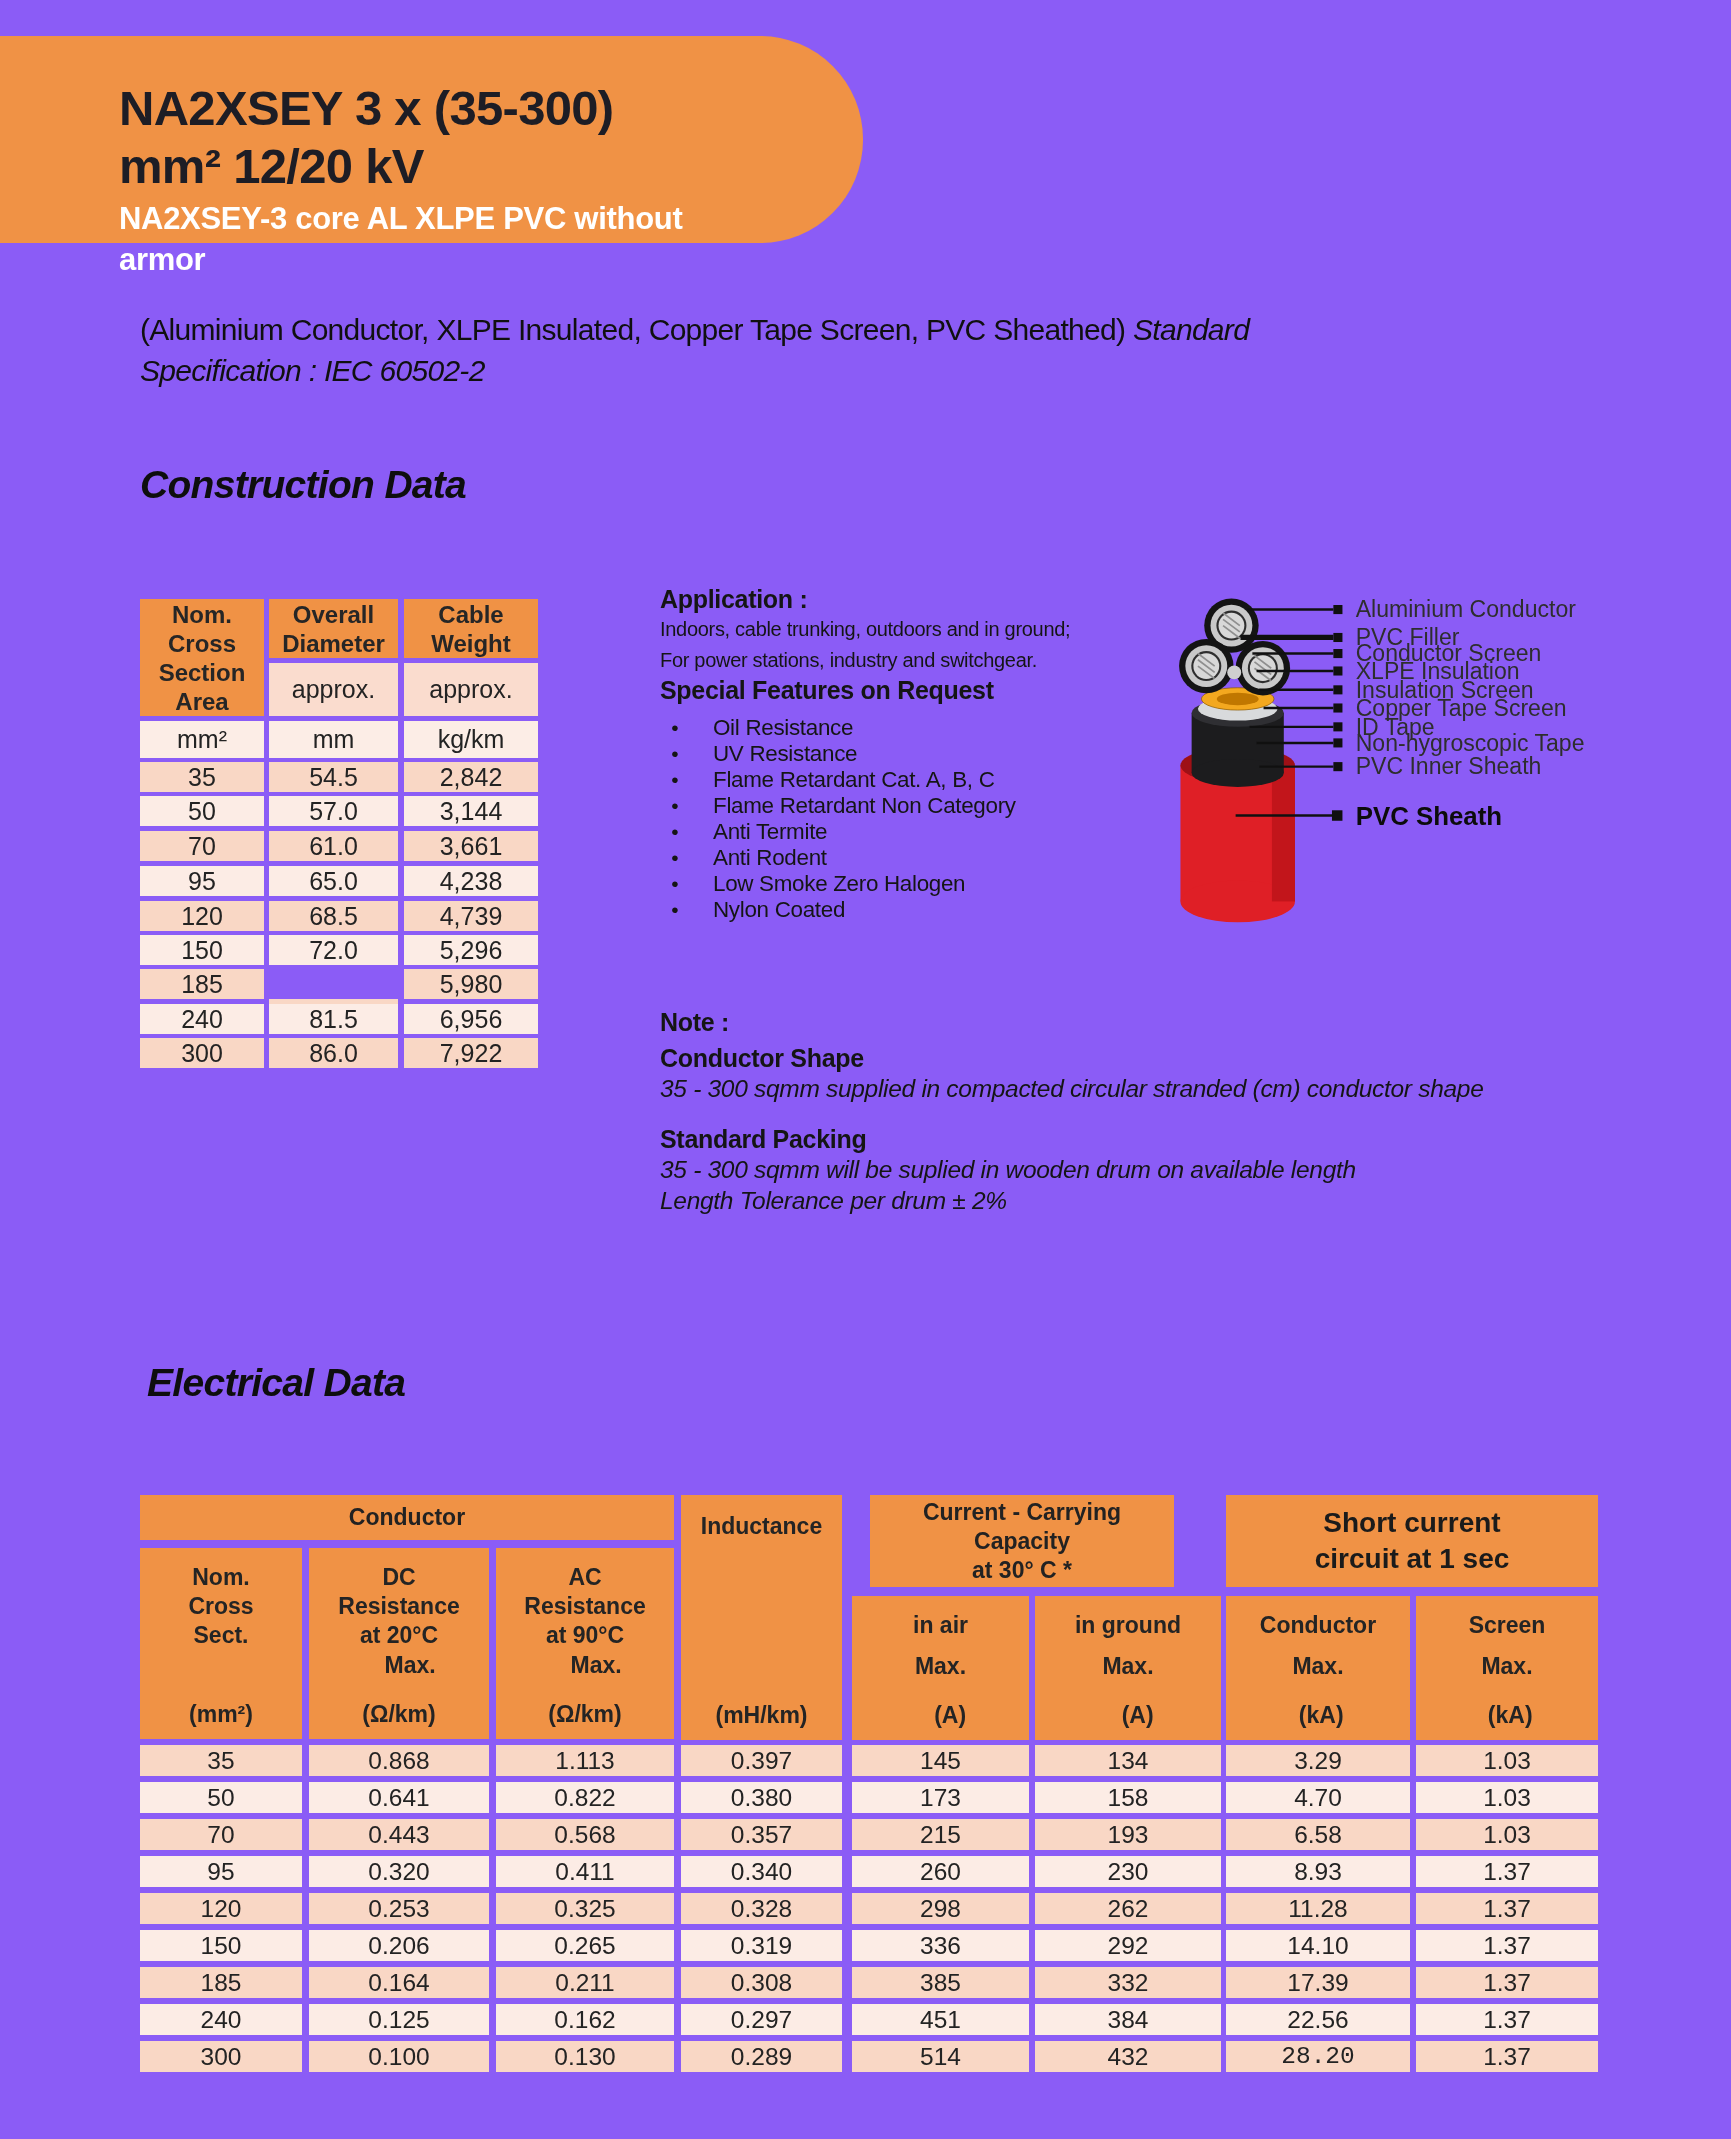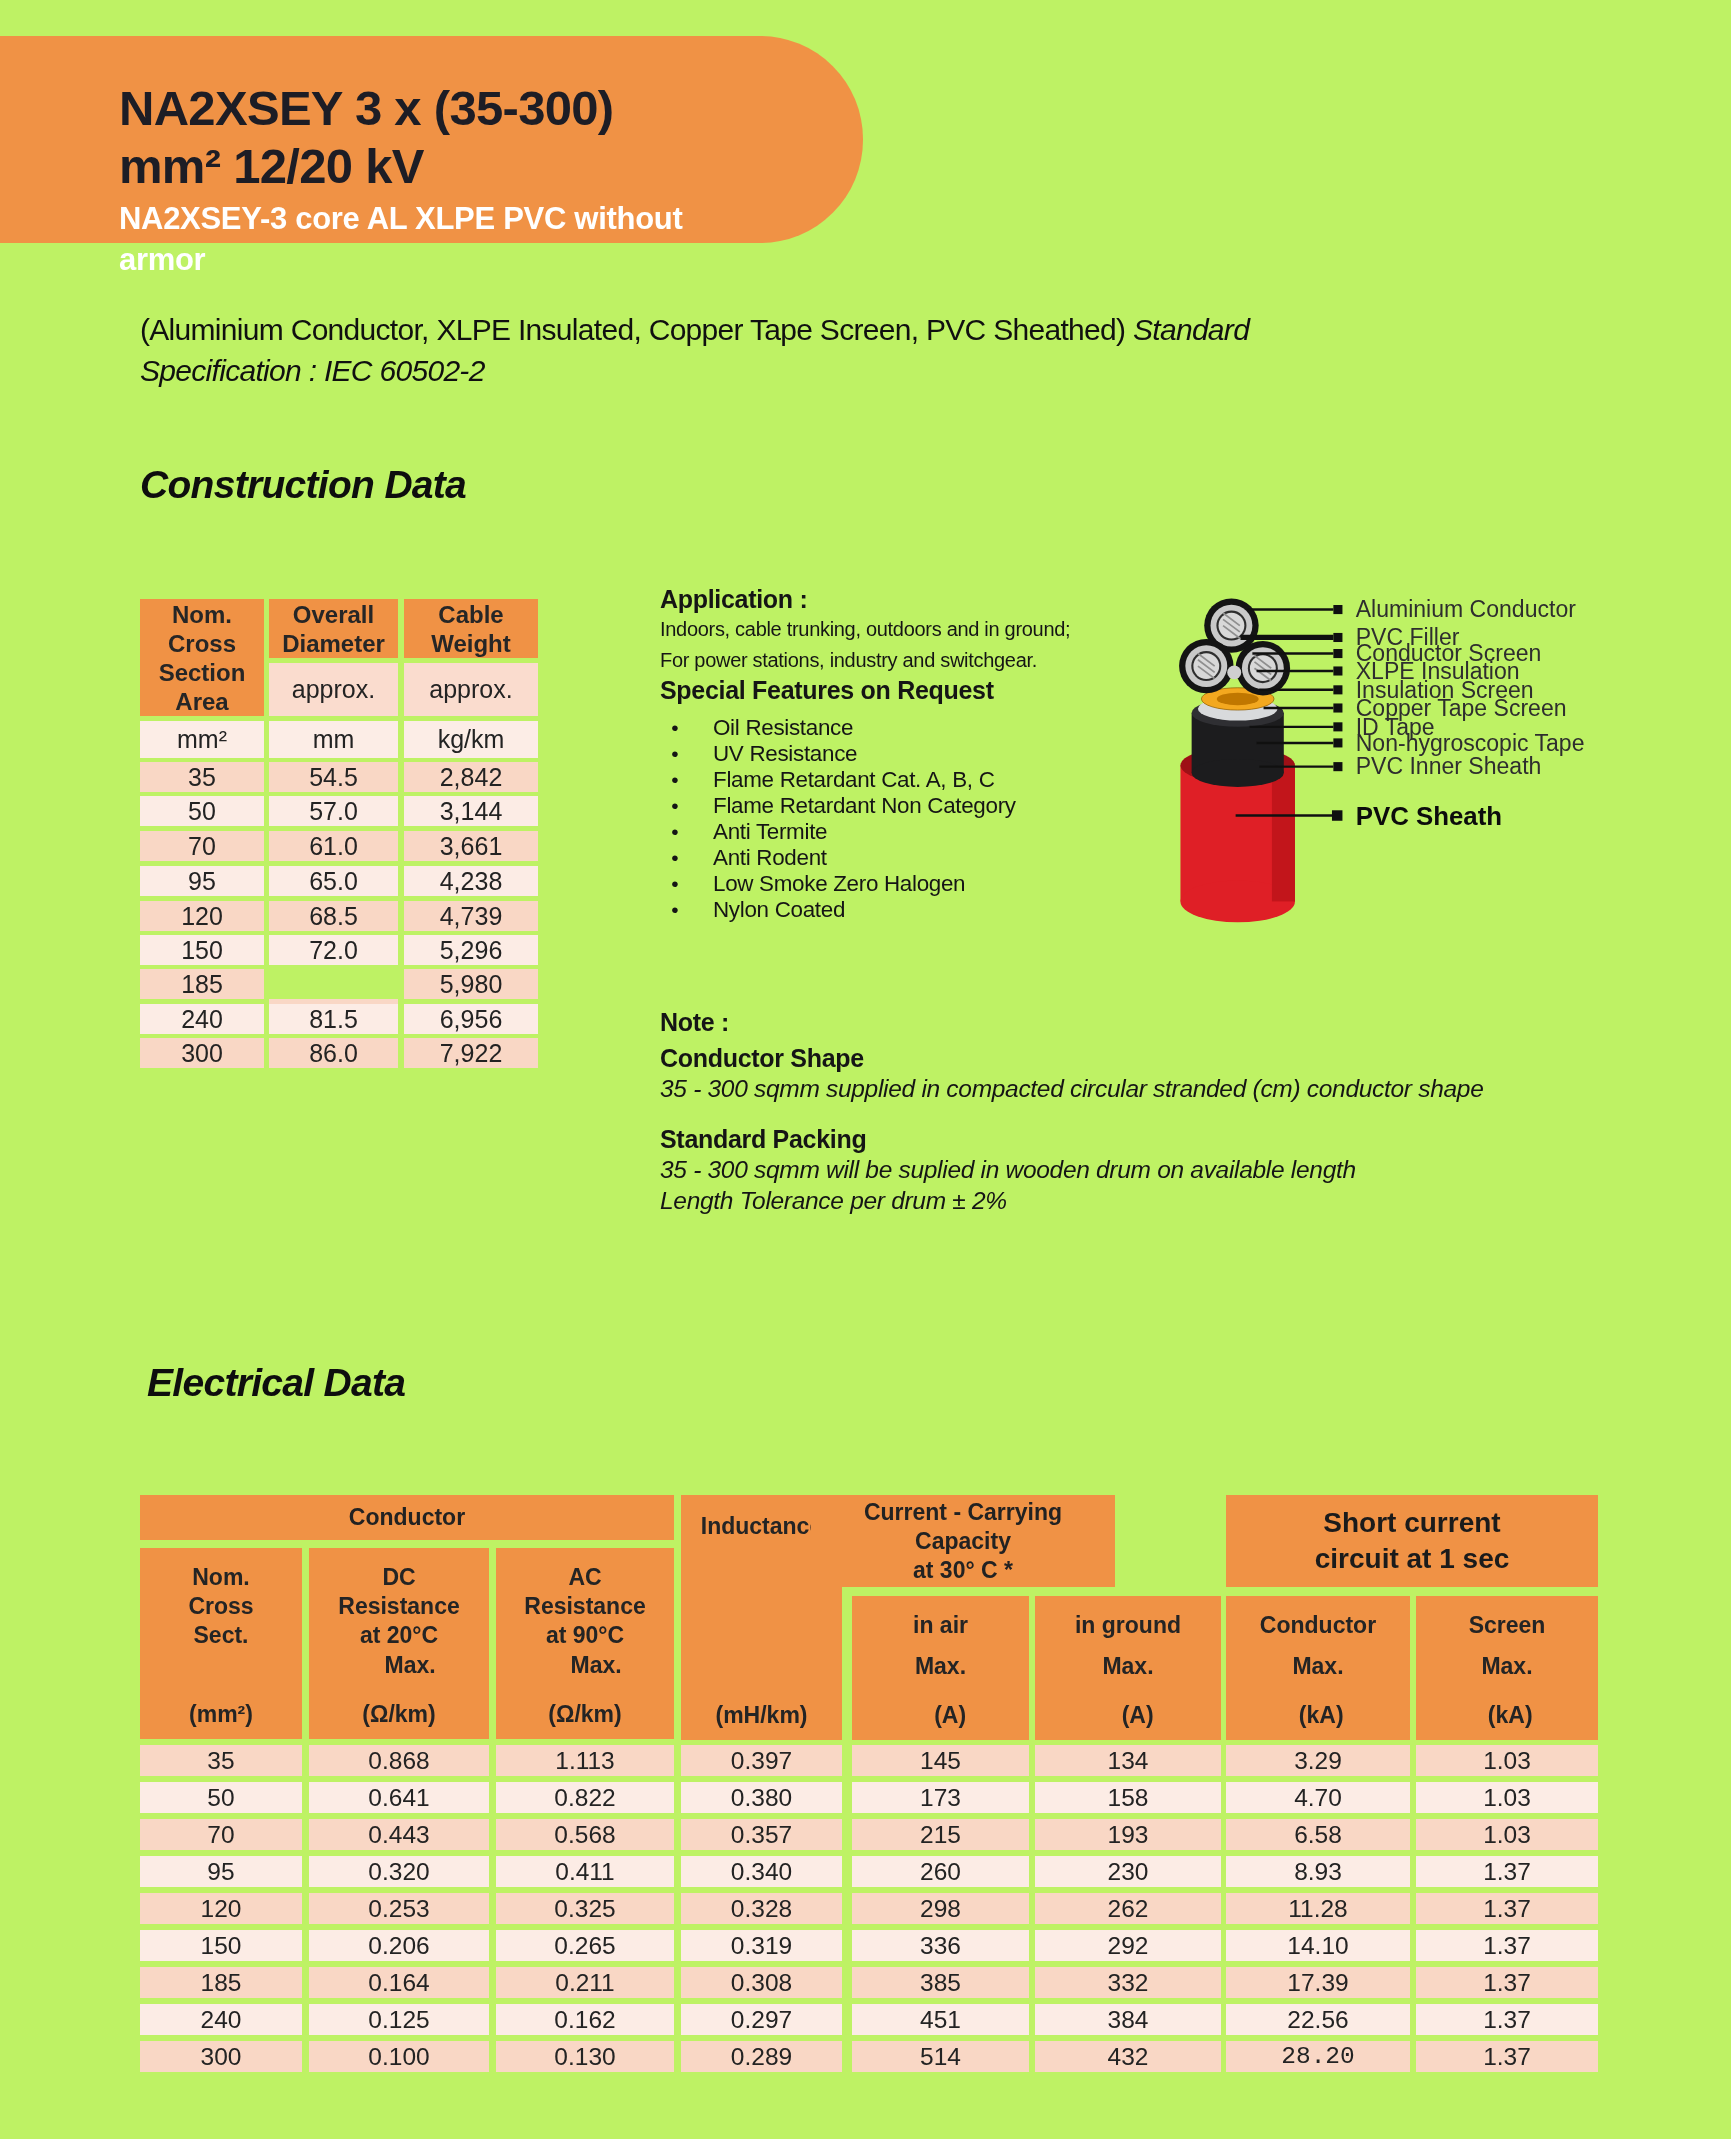--- a/index.html
+++ b/index.html
@@ -1,17 +1,17 @@
 <!DOCTYPE html>
 <html style="font-size:11.2px"><head>
 <meta charset="utf-8">
 <style>
   html,body{margin:0;padding:0;background:#ffffff;}
   body{width:1732px;height:2140px;position:relative;font-family:"Liberation Sans",sans-serif;}
-  .page{position:absolute;left:0;top:0;width:1732px;height:2140px;background:#bef264;overflow:hidden;}
+  .page{position:absolute;left:0;top:0;width:1732px;height:2140px;background:#8b5cf6;overflow:hidden;}
   .abs{position:absolute;}
   .pre{white-space:pre-line;}
 
   
   .banner{left:0;top:36px;width:863px;height:207px;background:#F09245;border-radius:0 103px 103px 0;}
   .banner-title{left:119px;top:43px;font-size:49px;line-height:58px;font-weight:bold;color:#1d1d25;letter-spacing:-0.7px;}
   .banner-sub{left:119px;top:162px;font-size:31px;line-height:41px;font-weight:bold;color:#ffffff;letter-spacing:-0.3px;}
 
   
   .intro{left:140px;top:309px;width:1230px;font-size:30px;line-height:41px;color:#101010;letter-spacing:-0.7px;}
@@ -227,21 +227,21 @@
   </div>
 
   <div class="abs sec-heading" style="left:147px;top:1361px;">Electrical Data</div>
 
   <div>
     <div class="eband small" style="left:140px;top:1495px;width:534px;height:45px;">Conductor</div>
     <div class="eind" style="left:681px;top:1495px;width:161px;height:245px;">
       <div class="ecol-title">Inductance</div>
       <div class="ecol-unit">(mH/km)</div>
     </div>
-    <div class="eband small pre" style="left:811px;top:1495px;width:304px;height:92px;">Current - Carrying
+    <div class="eband small pre" style="left:870px;top:1495px;width:304px;height:92px;">Current - Carrying
 Capacity
 at 30° C *</div>
     <div class="eband big pre" style="left:1226px;top:1495px;width:372px;height:92px;">Short current
 circuit at 1 sec</div>
     <div id="e-cols">
         <div class="ecol" style="left: 140px; top: 1548px; width: 162px; height: 191px;">
           <div class="ecol-title pre" style="">Nom.
 Cross
 Sect.</div>
           <div class="ecol-bottom" style="">

